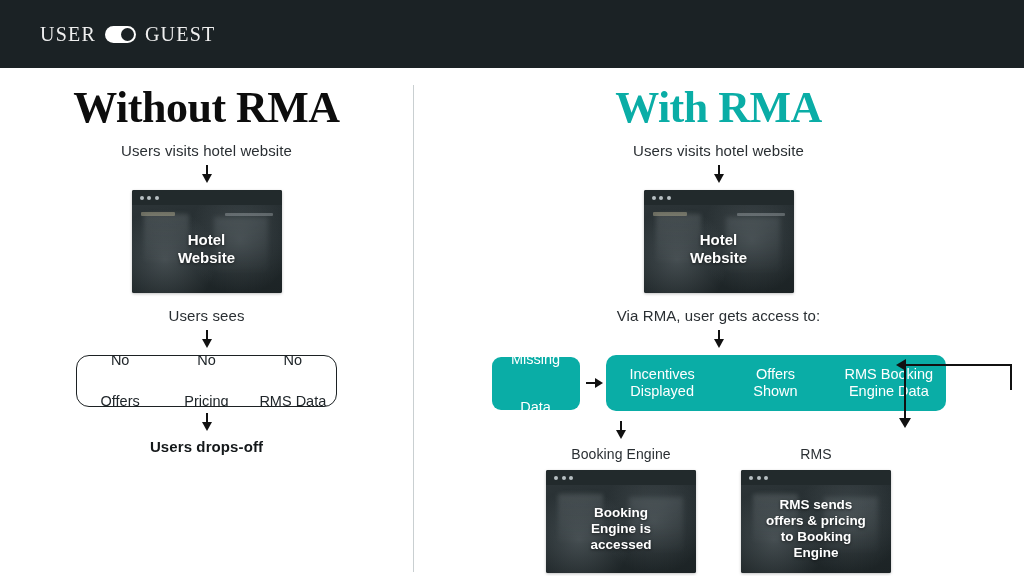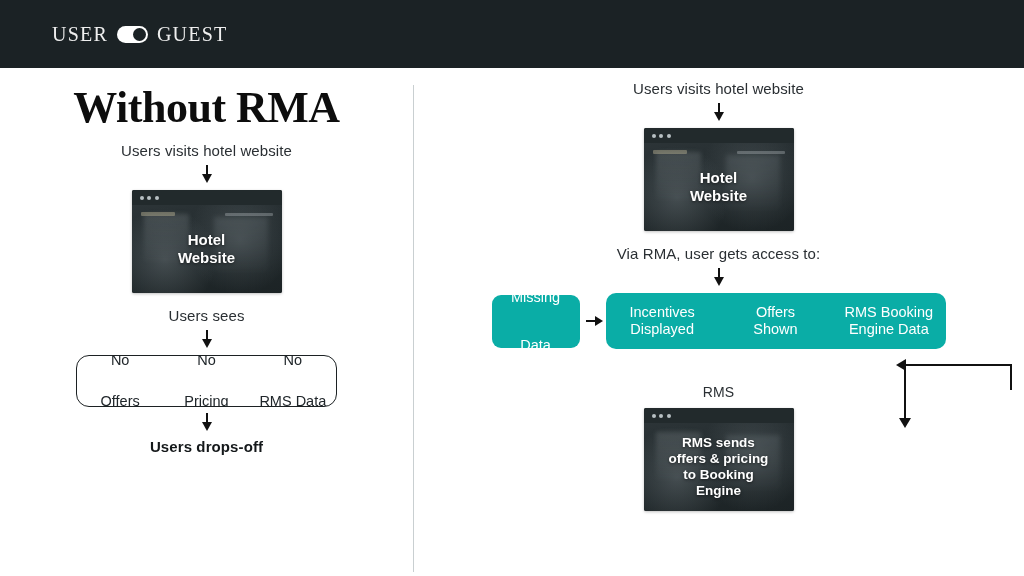--- a/index.html
+++ b/index.html
@@ -14,21 +14,21 @@
 
   
   .topbar {
     position: absolute; left: 0; top: 0;
     width: 1024px; height: 68px;
     background: #1b2225;
     display: flex; align-items: center;
   }
   .logo {
     display: flex; align-items: center; gap: 9px;
-    margin-left: 52px;
+    margin-left: 40px;
   }
   .logo-word {
     font-family: "Liberation Serif", serif;
     color: #efefef;
     font-size: 20px;
     letter-spacing: 1.2px;
     font-weight: 400;
   }
   .toggle-pill {
     width: 31px; height: 17px;
@@ -300,20 +300,21 @@
         <span>No</span>
         <span>RMS Data</span>
       </div>
     </div>
 
     <div class="arrow-down"></div>
     <div class="caption bold" style="margin-top:0">Users drops-off</div>
   </div>
 
   <div class="col col-right">
+    <div class="headline teal">With RMA</div>
     <div class="caption">Users visits hotel website</div>
     <div class="arrow-down"></div>
 
     <div class="browser">
       <div class="bar">
         <i></i>
         <i></i>
         <i></i>
       </div>
       <div class="photo"></div>
@@ -344,20 +345,37 @@
           <span>Shown</span>
         </div>
         <div class="cell">
           <span>RMS Booking</span>
           <span>Engine Data</span>
         </div>
       </div>
     </div>
 
     <div class="pair" style="margin-top:4px">
+      <div class="leg">
+        <div class="arrow-down"></div>
+        <div class="caption small" style="margin-top:0">Booking Engine</div>
+        <div class="browser small-text" style="margin-top:8px">
+          <div class="bar">
+            <i></i>
+            <i></i>
+            <i></i>
+          </div>
+          <div class="photo"></div>
+          <div class="label">
+            <span>Booking</span>
+            <span>Engine is</span>
+            <span>accessed</span>
+          </div>
+        </div>
+      </div>
 
       <div class="leg">
         <div style="height:19px;margin:6px 0;"></div>
         <div class="caption small" style="margin-top:0">RMS</div>
         <div class="browser small-text" style="margin-top:8px">
           <div class="bar">
             <i></i>
             <i></i>
             <i></i>
           </div>

